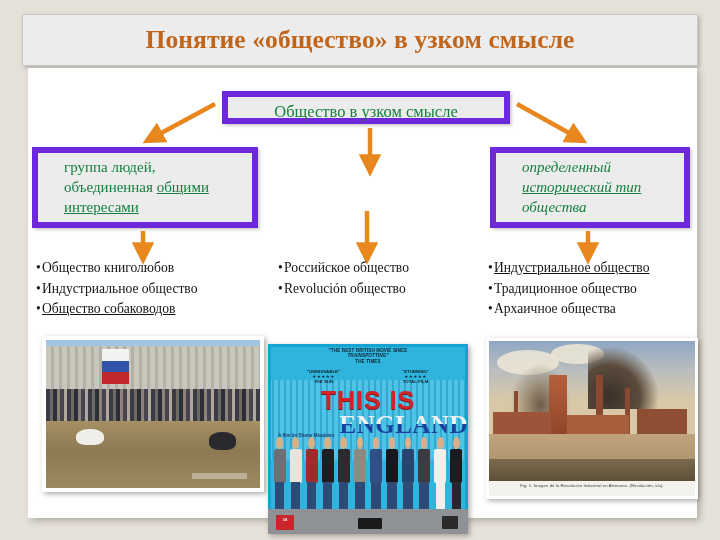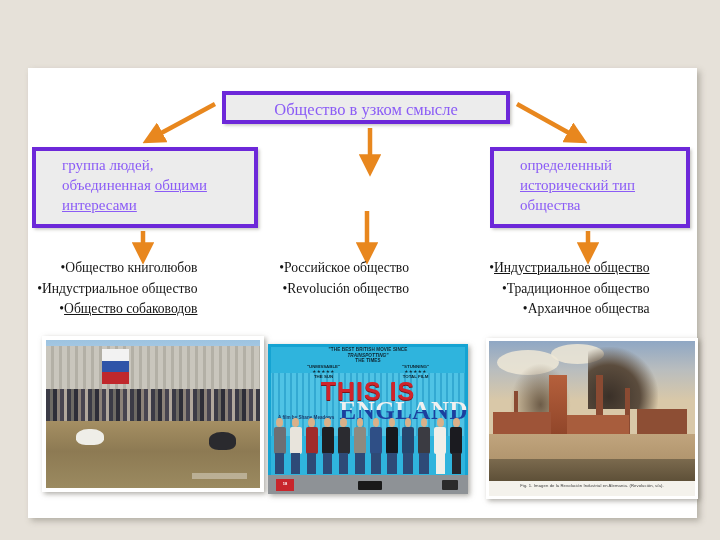--- a/index.html
+++ b/index.html
@@ -33,66 +33,65 @@
   .card{
     position:absolute;left:28px;top:68px;width:669px;height:450px;
     background:#fff;
     box-shadow:3px 3px 6px rgba(120,115,105,.45);
   }
 
   
   .node{
     position:absolute;
     background:#ececec;
-    border:4px solid #6d28d9;
+    border:6px solid #6d28d9;
     box-sizing:border-box;
-    color:#8b5cf6;
+    color:#15803d;
     font-size:15px;
     line-height:1.33;
     box-shadow:1.5px 1.5px 3px rgba(140,135,125,.5);
   }
   .node .pad{padding:5px 26px;}
   .node u{text-decoration:underline;text-underline-offset:1px;}
 
   #node-root{left:222px;top:91px;width:288px;height:33px;}
   #node-root .pad{padding:4px 10px;text-align:center;font-size:16.5px;}
 
   #node-group{left:32px;top:147px;width:226px;height:81px;}
   #node-country{left:275px;top:174px;width:191px;height:34px;}
   #node-country .pad{padding:5px 10px;text-align:center;}
-  #node-type{left:490px;top:147px;width:200px;height:81px;}
+  #node-type{left:490px;top:147px;width:200px;height:81px;font-style:italic;}
 
   
   #arrows{position:absolute;left:0;top:0;width:720px;height:540px;pointer-events:none;}
 
   
   .list{
     position:absolute;
     color:#141414;
     font-size:13.6px;
     line-height:1.52;
     white-space:nowrap;
-    text-align:right;
   }
   .list .item{display:block;}
   .list .item .bul{display:inline-block;width:6px;}
   .list .item u{text-decoration:underline;text-underline-offset:1px;}
   #list-group{left:36px;top:258px;}
   #list-country{left:278px;top:258px;}
   #list-type{left:488px;top:258px;}
 
   
   .photo{
     position:absolute;
     background:#fff;
     box-shadow:2px 2px 5px rgba(110,105,95,.55);
     overflow:hidden;
   }
   #photo-dogshow{left:42px;top:336px;width:214px;height:148px;padding:4px;}
-  #photo-dvd{left:268px;top:344px;width:200px;height:150px;padding:0;}
+  #photo-dvd{left:268px;top:344px;width:200px;height:190px;padding:0;}
   #photo-industrial{left:486px;top:338px;width:206px;height:155px;padding:3px;}
   .photo .inner{width:100%;height:100%;position:relative;overflow:hidden;}
 
   
   .dogshow-sky{position:absolute;left:0;top:0;width:100%;height:34%;
     background:linear-gradient(#9dc3e0,#cfe2f0);}
   .dogshow-blocks{position:absolute;left:0;top:4%;width:100%;height:32%;
     background:
       repeating-linear-gradient(90deg,#c9c6bd 0 5px,#b3b0a6 5px 8px),
       #c3c0b6;}
@@ -175,20 +174,23 @@
     background:#f4f2ec;color:#3b3b3b;
     font-family:"Liberation Sans","DejaVu Sans",sans-serif;
     font-size:4.2px;line-height:2.3;text-align:center;letter-spacing:.1px;
     white-space:nowrap;overflow:hidden;}
 </style>
 </head>
 <body>
 
 <div id="slide">
 
+  <div class="title-bar">
+    <div class="title-text">Понятие «общество» в узком смысле</div>
+  </div>
 
   <div class="card"></div>
 
   <svg id="arrows" viewBox="0 0 720 540">
     <defs>
       <marker id="ah" markerWidth="5" markerHeight="5" refX="2.6" refY="2.5" orient="auto">
         <path d="M0,0 L5,2.5 L0,5 Z" fill="#e8871e"></path>
       </marker>
     </defs>
 

